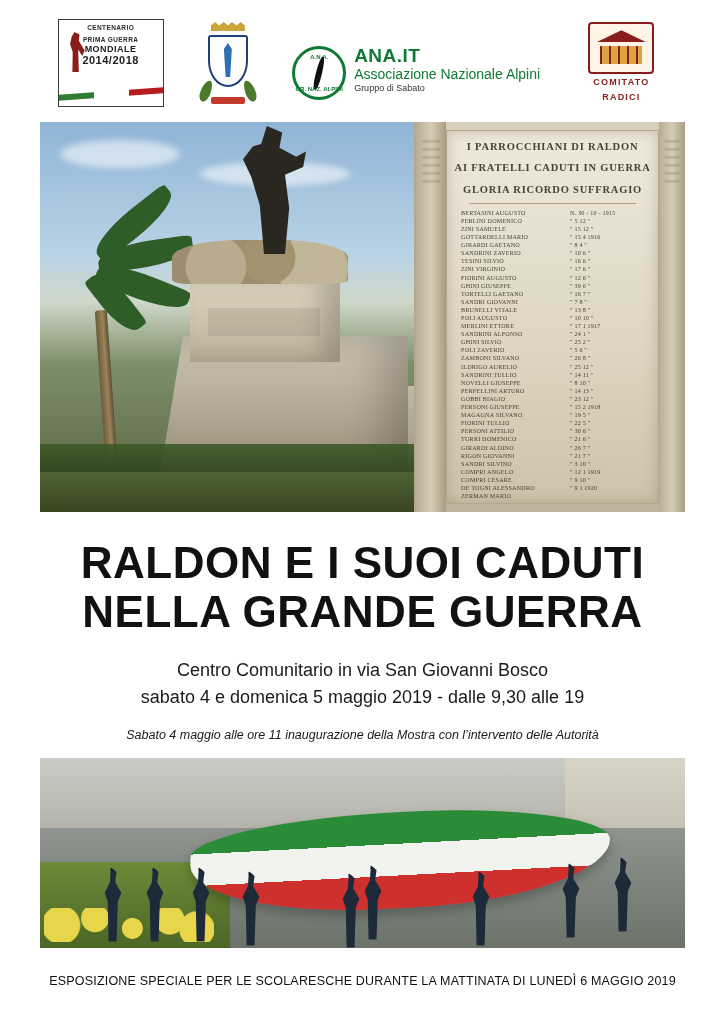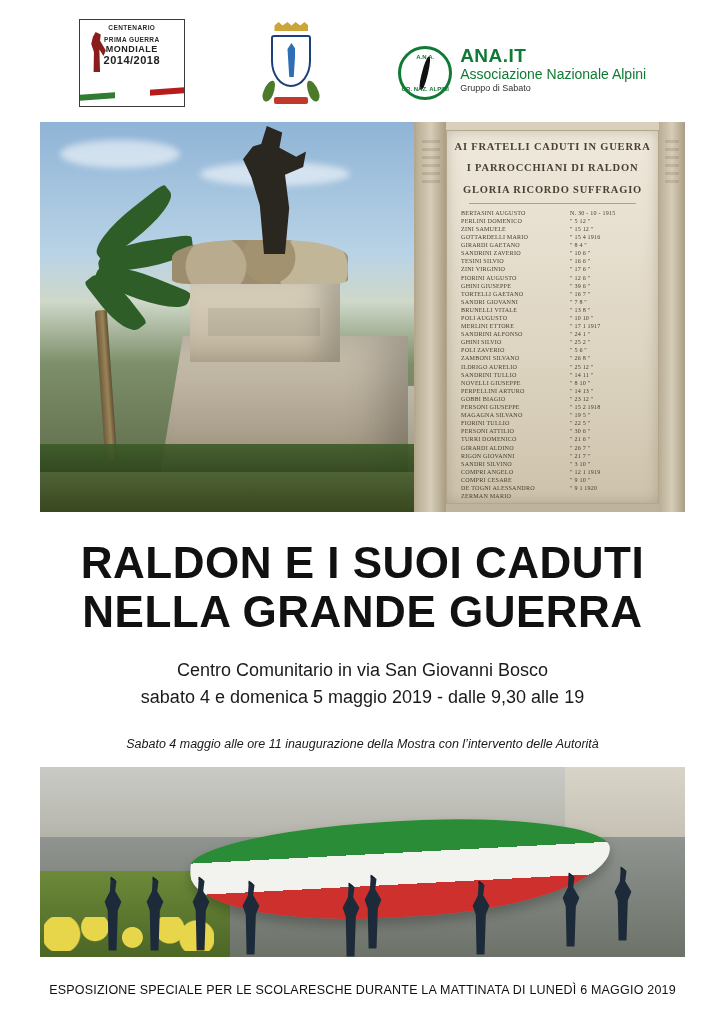--- a/index.html
+++ b/index.html
@@ -261,21 +261,21 @@
   .subtitle-line {
     font-size: 18px;
     color: #1a1a1a;
     line-height: 1.5;
   }
   .note-line {
     text-align: center;
     font-style: italic;
     font-size: 12.5px;
     color: #1a1a1a;
-    margin-top: 26px;
+    margin-top: 17px;
   }
 
   
   .photo2 {
     width: 645px; height: 190px;
     margin: 16px auto 0;
     position: relative; overflow: hidden;
     background: linear-gradient(180deg, #9aa1a6 0%, #b7bcbd 30%, #8e9490 55%, #6f7468 100%);
   }
   .p2-buildings {
@@ -361,20 +361,28 @@
       <div class="feather"></div>
       <div class="ring-text2">GR. NAZ. ALPINI</div>
     </div>
     <div class="ana-text">
       <div class="ana-it">ANA.IT</div>
       <div class="ana-sub">Associazione Nazionale Alpini</div>
       <div class="ana-sub2">Gruppo di Sabato</div>
     </div>
   </div>
 
+  <div class="logo logo-radici">
+    <div class="radici-mark">
+      <div class="roof"></div>
+      <div class="body"></div>
+    </div>
+    <div class="radici-caption">COMITATO</div>
+    <div class="radici-caption">RADICI</div>
+  </div>
 </div>
 
 <div class="hero">
 
   <div class="hero-left">
     <div class="hl-cloud" style="left:20px; top:18px; width:120px; height:28px;"></div>
     <div class="hl-cloud" style="left:160px; top:40px; width:150px; height:24px;"></div>
     <div class="bg-building"></div>
     <div class="palm-trunk"></div>
     <div class="palm-frond" style="left:56px; top:118px; transform: rotate(-38deg);"></div>
@@ -387,22 +395,22 @@
     <div class="mon-rocks"></div>
     <div class="mon-figure"></div>
     <div class="hedge"></div>
     <div class="foreground-grass"></div>
   </div>
 
   <div class="hero-right">
     <div class="pilaster-left"></div>
     <div class="pilaster-right"></div>
     <div class="plaque">
+      <div class="plaque-head">I PARROCCHIANI DI RALDON</div>
       <div class="plaque-head">AI FRATELLI CADUTI IN GUERRA</div>
-      <div class="plaque-head">I PARROCCHIANI DI RALDON</div>
       <div class="plaque-head">GLORIA RICORDO SUFFRAGIO</div>
       <div class="plaque-rule"></div>
       <div class="plaque-list" id="fallen-list">
           <div class="plaque-row">
             <span class="nm">BERTASINI AUGUSTO</span>
             <span class="dt">N. 30 - 10 - 1915</span>
           </div>
           <div class="plaque-row">
             <span class="nm">PERLINI DOMENICO</span>
             <span class="dt">" 5 12 "</span>

